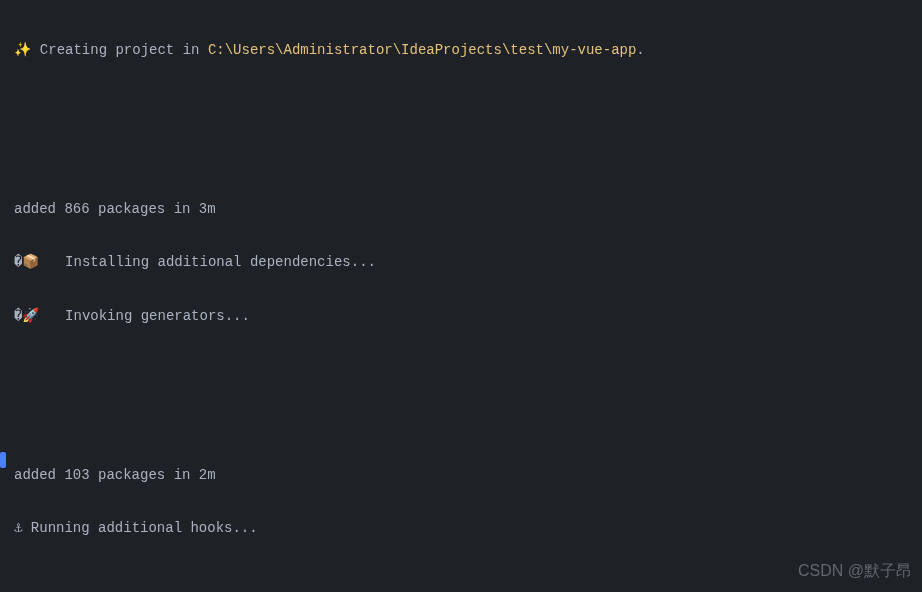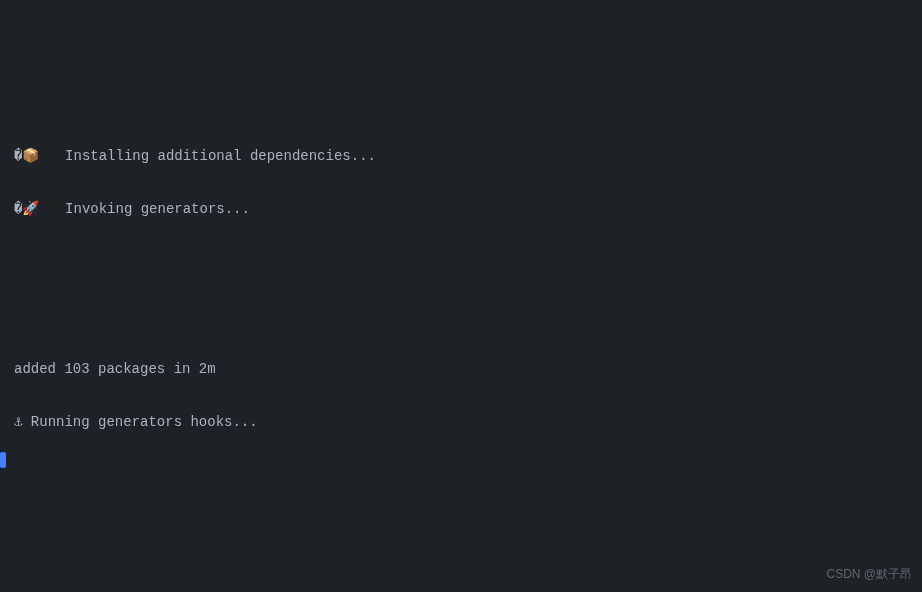--- a/index.html
+++ b/index.html
@@ -39,39 +39,41 @@
       width: 6px;
       height: 16px;
       background: #4a80ff;
       border-radius: 2px;
     }
     .watermark {
       position: absolute;
       right: 10px;
       bottom: 6px;
       color: #7a7e85;
-      font-size: 12px;
+      font-size: 16px;
       font-family: sans-serif;
       opacity: 0.75;
     }
   </style>
 </head>
 <body>
 
 <div class="side-mark"></div>
 
 <div class="terminal">
+<span class="line"><span class="icon">✨</span><span> Creating project in </span><span class="highlight-path">C:\Users\Administrator\IdeaProjects\test\my-vue-app</span><span>.</span></span>
 <span class="line"> </span>
 <span class="line"> </span>
+<span class="line"><span>added 866 packages in 3m</span></span>
 <span class="line"><span class="icon">�📦</span><span>   Installing additional dependencies...</span></span>
 <span class="line"><span class="icon">�🚀</span><span>   Invoking generators...</span></span>
 <span class="line"> </span>
 <span class="line"> </span>
 <span class="line"><span>added 103 packages in 2m</span></span>
-<span class="line"><span class="icon">⚓</span><span> Running generators hooks...</span></span>
+<span class="line"><span class="icon">⚓</span><span> Running additional hooks...</span></span>
 
 
 
 
 
 
 
 
 
 

